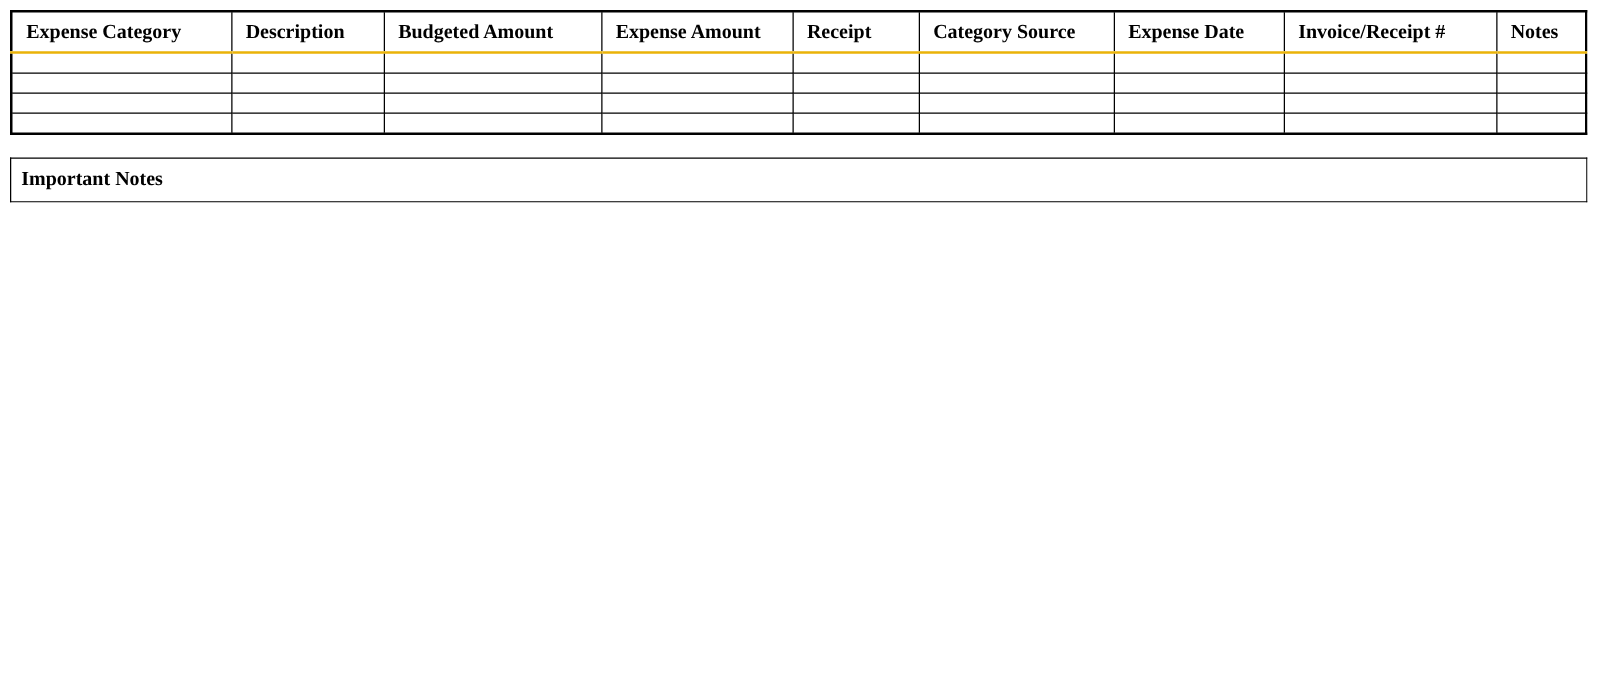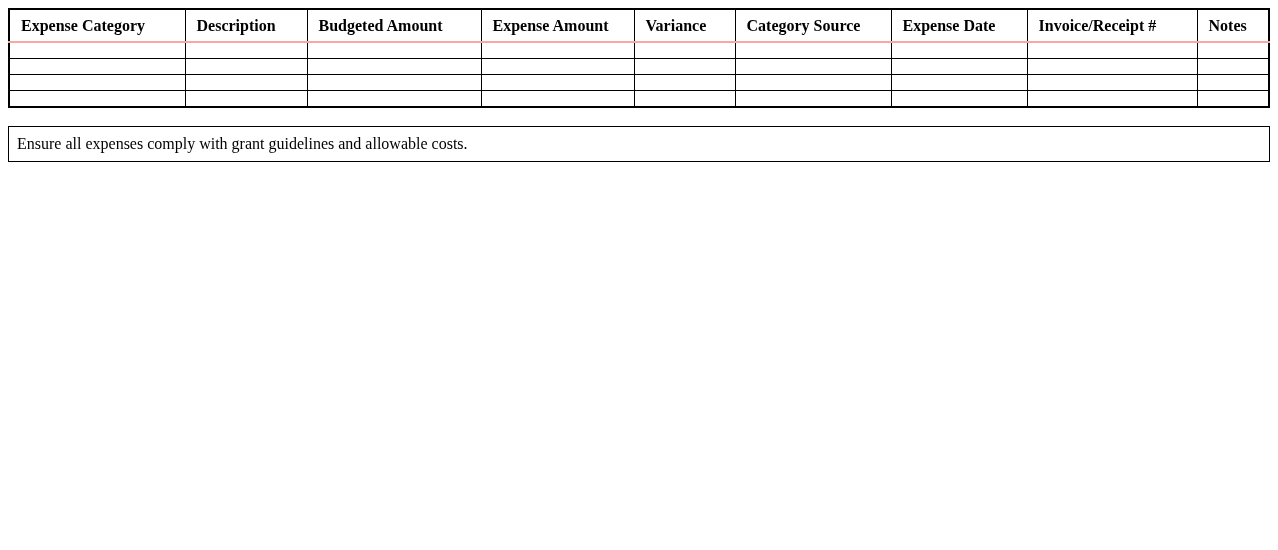--- a/index.html
+++ b/index.html
@@ -30,21 +30,21 @@
     overflow: hidden;
     white-space: nowrap;
   }
   table.expense-table th {
     height: 31px;
     padding: 0 4px 0 11px;
     font-weight: bold;
     font-size: 16px;
     text-align: left;
     vertical-align: middle;
-    border-bottom: 2px solid #fca5a5;
+    border-bottom: 2px solid #eab308;
   }
   table.expense-table td.empty-cell {
     height: 15px;
     line-height: 15px;
     padding: 0 4px;
   }
 
   
   col.c-category { width: 176px; }
   col.c-description { width: 122px; }
@@ -92,21 +92,21 @@
     <col class="c-date">
     <col class="c-invoice">
     <col class="c-notes">
   </colgroup>
   <thead>
     <tr>
       <th>Expense Category</th>
       <th>Description</th>
       <th>Budgeted Amount</th>
       <th>Expense Amount</th>
-      <th>Variance</th>
+      <th>Receipt</th>
       <th>Category Source</th>
       <th>Expense Date</th>
       <th>Invoice/Receipt #</th>
       <th>Notes</th>
     </tr>
   </thead>
   <tbody>
     <tr>
       <td class="empty-cell"></td>
       <td class="empty-cell"></td>
@@ -150,16 +150,16 @@
       <td class="empty-cell"></td>
       <td class="empty-cell"></td>
       <td class="empty-cell"></td>
     </tr>
   </tbody>
 </table>
 
 <table class="notes-table">
   <tbody>
     <tr>
-      <td>Ensure all expenses comply with grant guidelines and allowable costs.</td>
+      <th>Important Notes</th>
     </tr>
   </tbody>
 </table>
 
 </body></html>

